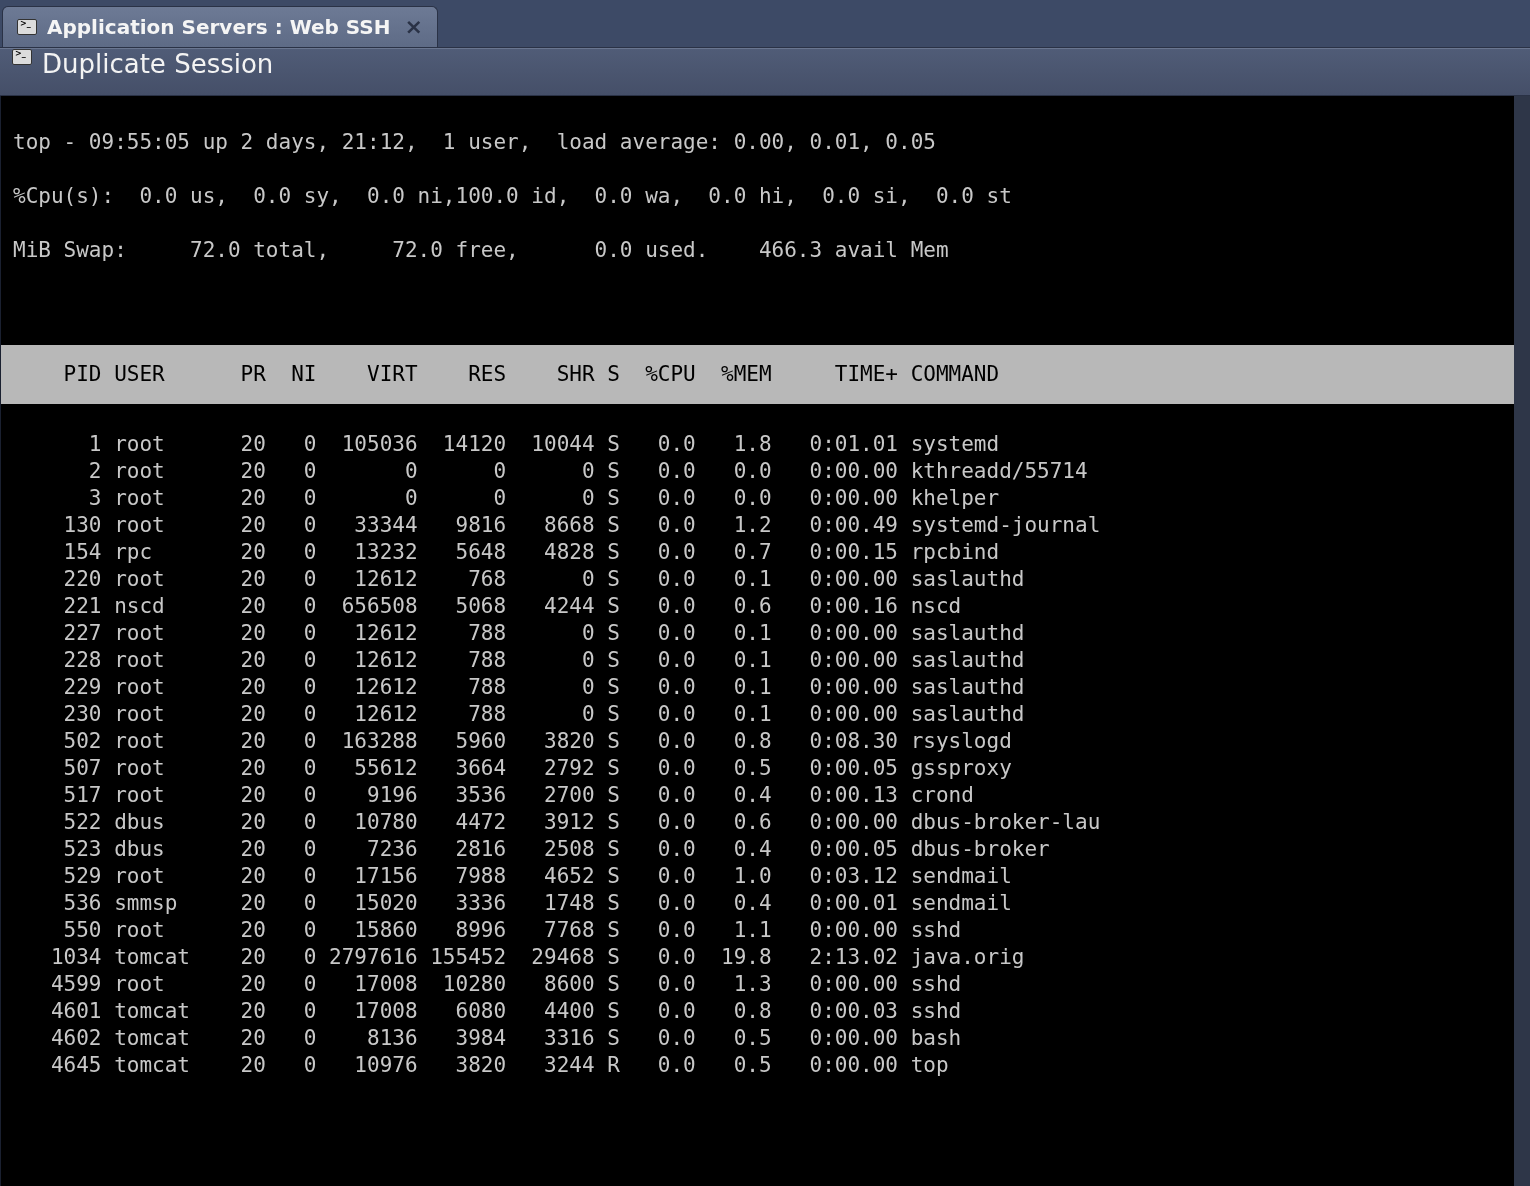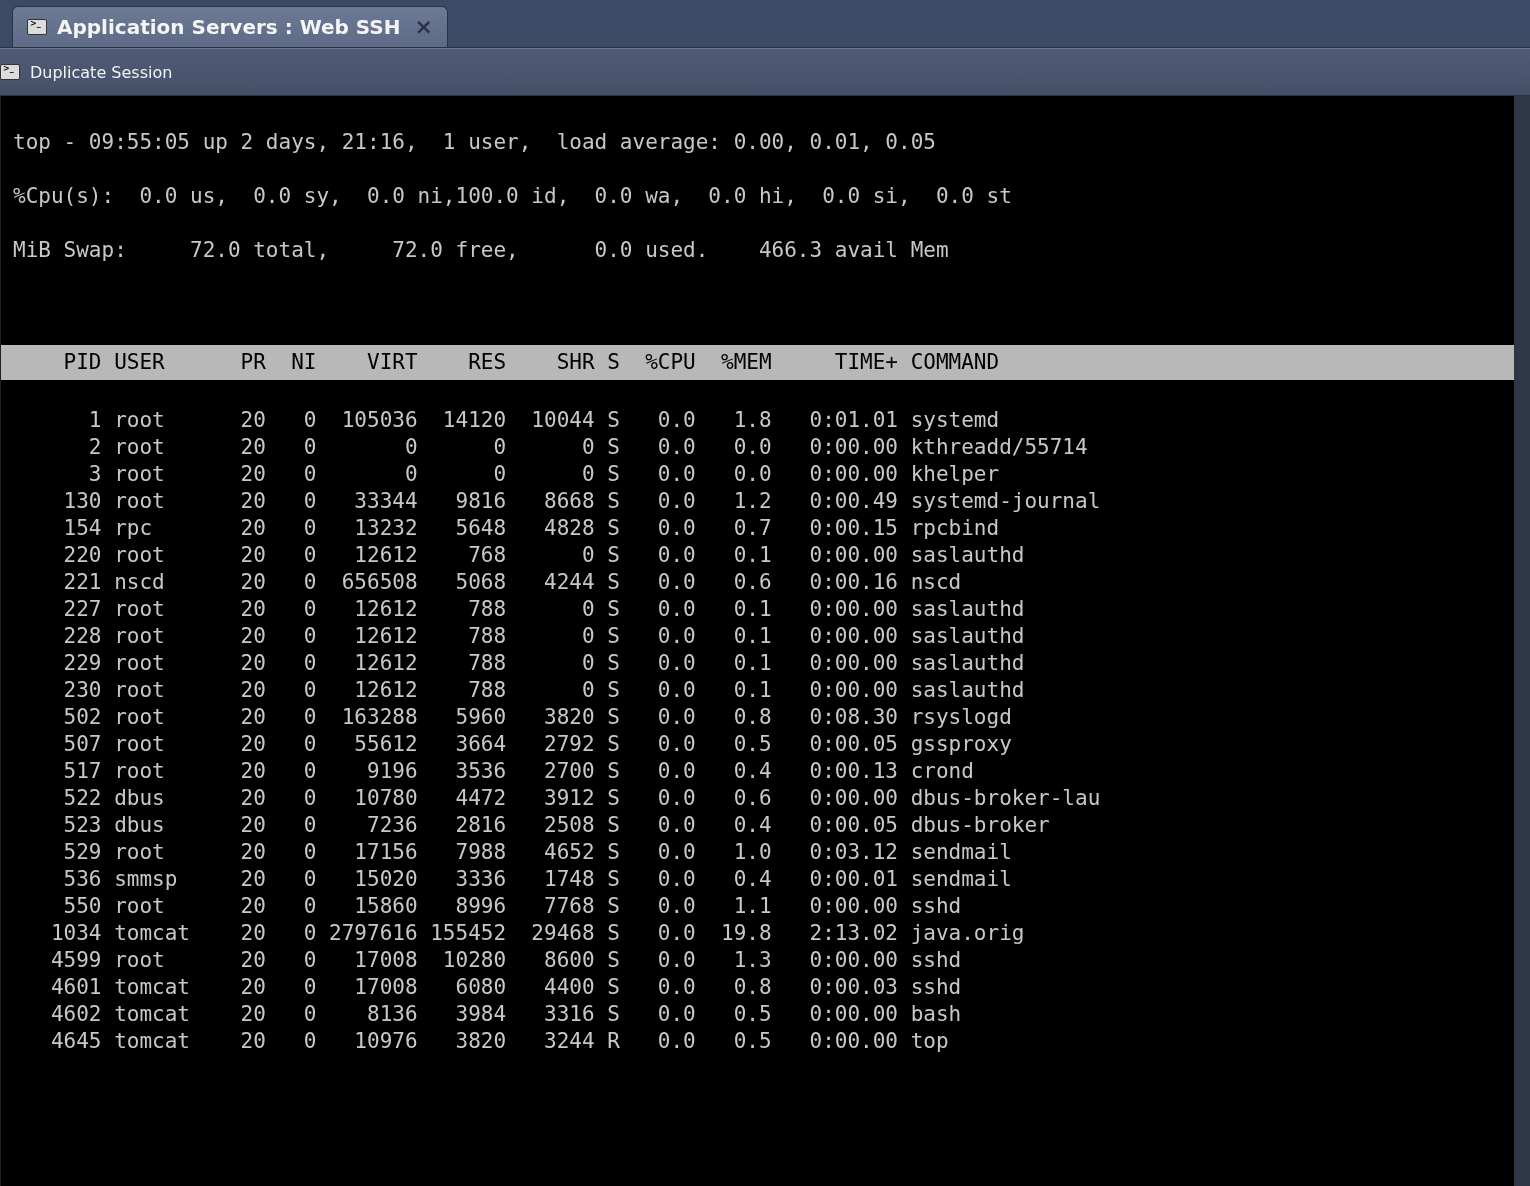--- a/index.html
+++ b/index.html
@@ -1,31 +1,31 @@
 <!DOCTYPE html>
 <html><head>
 <meta charset="utf-8">
 <style>
 html,body{margin:0;padding:0;background:#3d4a66;font-family:"DejaVu Sans",Verdana,sans-serif;overflow:hidden}
 .app{width:1530px;height:1186px;background:#3d4a66;position:relative}
 
-.tabstrip{height:47px;background:#3d4a66;border-bottom:1px solid #2a3246;display:flex;align-items:flex-end;padding-left:12px}
+.tabstrip{height:47px;background:#3d4a66;border-bottom:1px solid #2a3246;display:flex;align-items:flex-end;padding-left:2px}
 .tab{display:flex;align-items:center;background:#697691;background:linear-gradient(#6d7a95,#5e6b86);border:1px solid #2a3246;border-bottom:none;border-radius:6px 6px 0 0;height:40px;padding:0 14px;position:relative;color:#f5f5f5;font-size:20px;font-weight:600}
 .tab .ticon{width:18px;height:14px;background:#dcdcdc;border:1px solid #333;border-radius:2px;margin-right:10px;position:relative}
 .tab .ticon::after{content:">_";position:absolute;font-size:8px;color:#000;left:2px;top:-1px;font-weight:700}
 .tab .close{margin-left:14px;color:#2a3246;font-size:22px;font-weight:700;line-height:1}
 
-.toolbar{height:46px;background:#4a566f;background:linear-gradient(#505c77,#454f68);border-top:1px solid #6a7690;border-bottom:1px solid #2a3246;display:flex;align-items:center;color:#f3f3f3;font-size:16px}
+.toolbar{height:46px;background:#4a566f;background:linear-gradient(#505c77,#454f68);border-top:1px solid #6a7690;border-bottom:1px solid #2a3246;display:flex;padding-left:12px;color:#f3f3f3;font-size:26px}
 .toolbar .ticon{width:18px;height:14px;background:#dcdcdc;border:1px solid #333;border-radius:2px;margin-right:10px;position:relative}
 .toolbar .ticon::after{content:">_";position:absolute;font-size:8px;color:#000;left:2px;top:-1px;font-weight:700}
 
 .term{background:#000;color:#c8c8c8;font-family:"DejaVu Sans Mono","Liberation Mono",monospace;font-size:21px;line-height:27px;padding:6px 0 0 0;white-space:pre;height:1090px;overflow:hidden;border-left:1px solid #1a2030;border-right:1px solid #1a2030}
 .term .hdr{color:#000;background:#b8b8b8;display:block}
 .term .line{padding:0 12px;display:block}
-.term .hdr.line{padding:4px 12px}
+.term .hdr.line{padding:16px 12px}
 
 .scroll{position:absolute;right:0;top:96px;width:16px;bottom:0;background:#2e3648}
 </style>
 </head>
 <body>
 <div class="app">
 
 <div class="tabstrip">
   <div class="tab">
     <span class="ticon"></span>
@@ -33,21 +33,21 @@
     <span class="close">×</span>
   </div>
 </div>
 
 <div class="toolbar">
   <span class="ticon"></span>
   <span>Duplicate Session</span>
 </div>
 
 <div class="term">
-<span class="line">top - 09:55:05 up 2 days, 21:16,  1 user,  load average: 0.00, 0.01, 0.05</span>
+<span class="line">top - 09:55:05 up 2 days, 21:12,  1 user,  load average: 0.00, 0.01, 0.05</span>
 <span class="line">%Cpu(s):  0.0 us,  0.0 sy,  0.0 ni,100.0 id,  0.0 wa,  0.0 hi,  0.0 si,  0.0 st</span>
 <span class="line">MiB Swap:     72.0 total,     72.0 free,      0.0 used.    466.3 avail Mem</span>
 <span class="line"> </span>
 <span class="hdr line">    PID USER      PR  NI    VIRT    RES    SHR S  %CPU  %MEM     TIME+ COMMAND                                     </span>
 <div id="rows"><span class="line">      1 root      20   0  105036  14120  10044 S   0.0   1.8   0:01.01 systemd</span><span class="line">      2 root      20   0       0      0      0 S   0.0   0.0   0:00.00 kthreadd/55714</span><span class="line">      3 root      20   0       0      0      0 S   0.0   0.0   0:00.00 khelper</span><span class="line">    130 root      20   0   33344   9816   8668 S   0.0   1.2   0:00.49 systemd-journal</span><span class="line">    154 rpc       20   0   13232   5648   4828 S   0.0   0.7   0:00.15 rpcbind</span><span class="line">    220 root      20   0   12612    768      0 S   0.0   0.1   0:00.00 saslauthd</span><span class="line">    221 nscd      20   0  656508   5068   4244 S   0.0   0.6   0:00.16 nscd</span><span class="line">    227 root      20   0   12612    788      0 S   0.0   0.1   0:00.00 saslauthd</span><span class="line">    228 root      20   0   12612    788      0 S   0.0   0.1   0:00.00 saslauthd</span><span class="line">    229 root      20   0   12612    788      0 S   0.0   0.1   0:00.00 saslauthd</span><span class="line">    230 root      20   0   12612    788      0 S   0.0   0.1   0:00.00 saslauthd</span><span class="line">    502 root      20   0  163288   5960   3820 S   0.0   0.8   0:08.30 rsyslogd</span><span class="line">    507 root      20   0   55612   3664   2792 S   0.0   0.5   0:00.05 gssproxy</span><span class="line">    517 root      20   0    9196   3536   2700 S   0.0   0.4   0:00.13 crond</span><span class="line">    522 dbus      20   0   10780   4472   3912 S   0.0   0.6   0:00.00 dbus-broker-lau</span><span class="line">    523 dbus      20   0    7236   2816   2508 S   0.0   0.4   0:00.05 dbus-broker</span><span class="line">    529 root      20   0   17156   7988   4652 S   0.0   1.0   0:03.12 sendmail</span><span class="line">    536 smmsp     20   0   15020   3336   1748 S   0.0   0.4   0:00.01 sendmail</span><span class="line">    550 root      20   0   15860   8996   7768 S   0.0   1.1   0:00.00 sshd</span><span class="line">   1034 tomcat    20   0 2797616 155452  29468 S   0.0  19.8   2:13.02 java.orig</span><span class="line">   4599 root      20   0   17008  10280   8600 S   0.0   1.3   0:00.00 sshd</span><span class="line">   4601 tomcat    20   0   17008   6080   4400 S   0.0   0.8   0:00.03 sshd</span><span class="line">   4602 tomcat    20   0    8136   3984   3316 S   0.0   0.5   0:00.00 bash</span><span class="line">   4645 tomcat    20   0   10976   3820   3244 R   0.0   0.5   0:00.00 top</span></div>
 </div>
 
 <div class="scroll"></div>
 
 </div>

